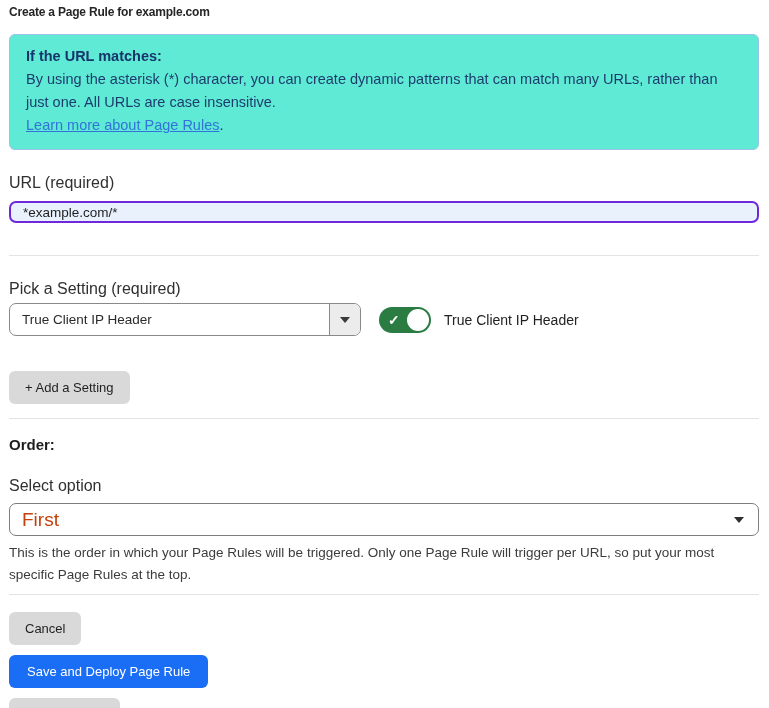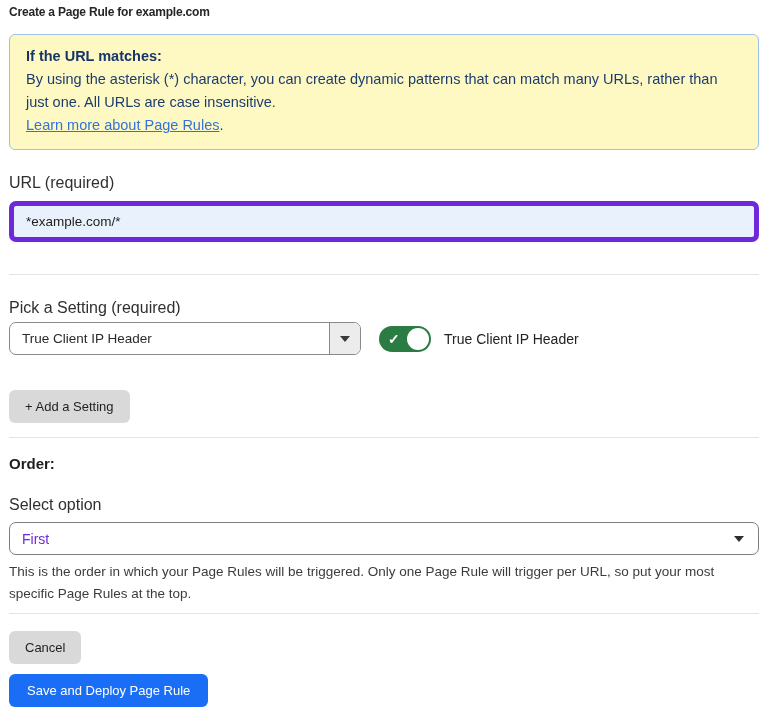--- a/index.html
+++ b/index.html
@@ -12,21 +12,21 @@
   }
   .content { padding: 5px 10px 0 9px; }
 
   .page-title {
     font-size: 12px; font-weight: 700; color: #262626;
     letter-spacing: -0.2px;
   }
 
   .info-box {
     margin-top: 15px;
-    background: #fef9c3;
+    background: #5eead4;
     border: 1px solid #9cc2e8;
     border-radius: 6px;
     padding: 10px 16px 12px 16px;
     color: #1d3c6e;
     font-size: 14.5px;
     line-height: 23px;
   }
   .info-box .info-heading { font-weight: 700; color: #17356b; }
   .info-box .info-link-line a,
   .info-box .info-link {
@@ -37,23 +37,23 @@
 
   .field-label {
     margin-top: 24px;
     font-size: 16px;
     color: #303030;
   }
 
   .url-input {
     margin-top: 9px;
     width: 100%;
-    height: 41px;
+    height: 22px;
     background: #e9f1fc;
-    border: 5px solid #6d28d9;
+    border: 2px solid #6d28d9;
     border-radius: 7px;
     padding: 0 12px;
     font-family: "Liberation Sans", sans-serif;
     font-size: 13.5px;
     color: #1f1f1f;
     outline: none;
   }
 
   .divider { border: none; border-top: 1px solid #e4e4e4; height: 0; }
   .divider-1 { margin-top: 32px; }
@@ -153,21 +153,21 @@
     width: 100%; height: 33px;
     background: #ffffff;
     border: 1px solid #7d7d7d;
     border-radius: 7px;
     display: flex;
     align-items: center;
     justify-content: space-between;
     padding: 0 14px 0 12px;
     cursor: pointer;
   }
-  .order-select .sel-value { font-size: 14px; color: #6d28d9; }
+  .order-select .sel-value { font-size: 19px; color: #c2410c; }
   .order-select .caret-down {
     border-left-width: 5px; border-right-width: 5px; border-top-width: 6px;
     border-top-color: #2f2f2f;
   }
 
   .help-text {
     margin-top: 6px;
     font-size: 13.5px;
     line-height: 22px;
     color: #3c3c3c;

